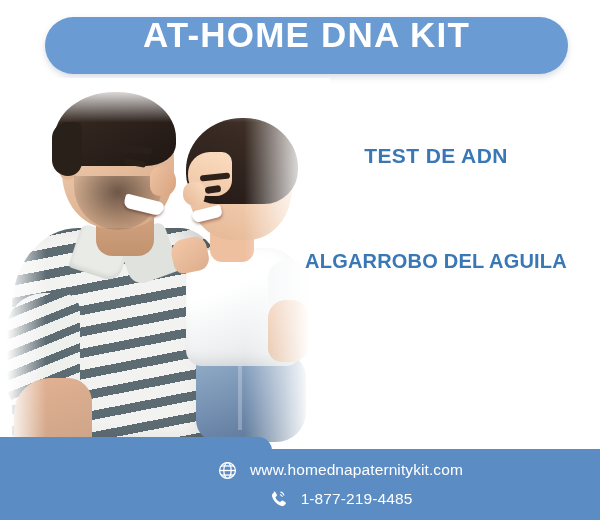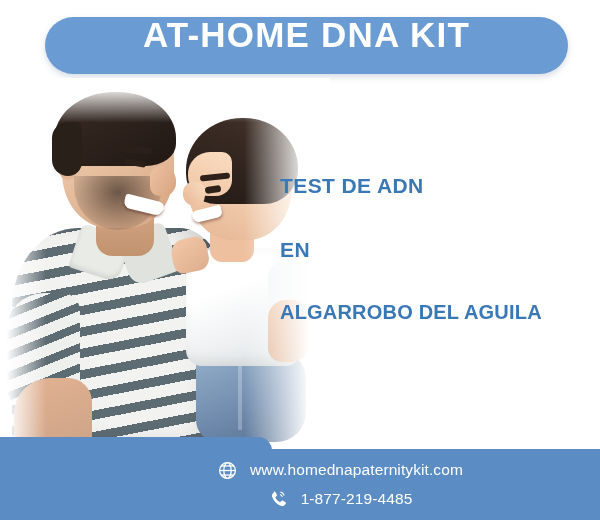--- a/index.html
+++ b/index.html
@@ -352,23 +352,23 @@
     background:
       linear-gradient(to right, #fff 0 2%, rgba(255,255,255,0) 14%),
       linear-gradient(to left,  #fff 0 6%, rgba(255,255,255,0) 26%),
       linear-gradient(to bottom, #fff 0 2%, rgba(255,255,255,0) 12%);
   }
 
   
   .headline-block {
     position: absolute;
     left: 280px;
-    top: 175px;
+    top: 145px;
     width: 312px;
-    text-align: left;
+    text-align: center;
     color: #3a77b5;
     font-weight: bold;
   }
   .hl-line {
     font-size: 21px;
     letter-spacing: 0.4px;
     line-height: 1;
     white-space: nowrap;
   }
   .hl-gap-1 { height: 43px; }
@@ -477,21 +477,20 @@
       <div class="c-nose"></div>
       <div class="c-mouth"></div>
 
       <div class="photo-fade"></div>
     </div>
   </div>
 
   <div class="headline-block">
     <div class="hl-line">TEST DE ADN</div>
     <div class="hl-gap-1"></div>
-    <div class="hl-line">EN</div>
     <div class="hl-gap-2"></div>
     <div class="hl-city">ALGARROBO DEL AGUILA</div>
   </div>
 
   <div class="footer-step"></div>
   <div class="footer-main"></div>
 
   <div class="footer-rows">
 
     <div class="f-row">

